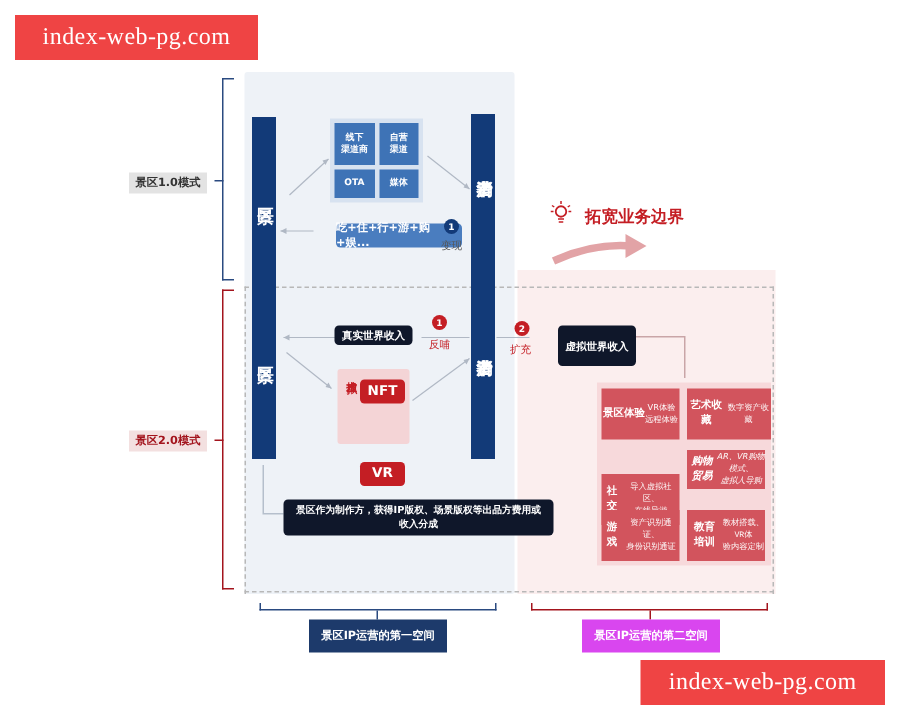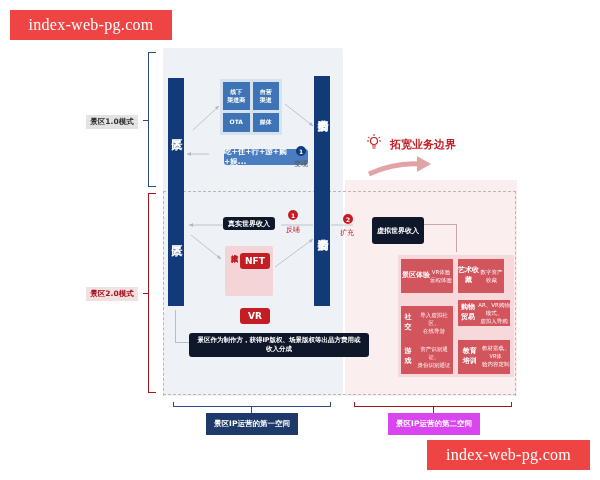--- a/index.html
+++ b/index.html
@@ -156,30 +156,30 @@
 <div class="abs red-pill" style="left:372px;top:217px;width:52px;height:27px;">虚拟世界收入</div>
 <div class="abs line-h" style="left:424px;top:224px;width:32px;border-color:#c9a5a7;"></div>
 <div class="abs line-v" style="left:456px;top:224px;height:28px;border-color:#c9a5a7;"></div>
 
 <div class="abs" style="left:398px;top:255px;width:116px;height:122px;background:#f7d9db;"></div>
 <div class="abs red-card" style="left:401px;top:259px;width:52px;height:34px;">
   <div class="t">景区体验</div>
   <div class="d" style="white-space:pre-line;">VR体验
 远程体验</div>
 </div>
-<div class="abs red-card" style="left:458px;top:259px;width:46px;height:34px;">
+<div class="abs red-card" style="left:458px;top:259px;width:56px;height:34px;">
   <div class="t">艺术收藏</div>
   <div class="d" style="white-space:pre-line;">数字资产收藏</div>
 </div>
-<div class="abs red-card" style="left:401px;top:306px;width:52px;height:34px;">
+<div class="abs red-card" style="left:401px;top:316px;width:52px;height:34px;">
   <div class="t">社交</div>
   <div class="d" style="white-space:pre-line;">导入虚拟社区、
 在线导游</div>
 </div>
-<div class="abs red-card" style="left:458px;top:300px;width:52px;height:26px;">
+<div class="abs red-card" style="left:458px;top:300px;width:52px;height:26px;font-style:italic;">
   <div class="t">购物 贸易</div>
   <div class="d" style="white-space:pre-line;">AR、VR购物模式、
 虚拟人导购</div>
 </div>
 <div class="abs red-card" style="left:401px;top:340px;width:52px;height:34px;">
   <div class="t">游戏</div>
   <div class="d" style="white-space:pre-line;">资产识别通证、
 身份识别通证</div>
 </div>
 <div class="abs red-card" style="left:458px;top:340px;width:52px;height:34px;font-family:Liberation Mono, monospace;">

